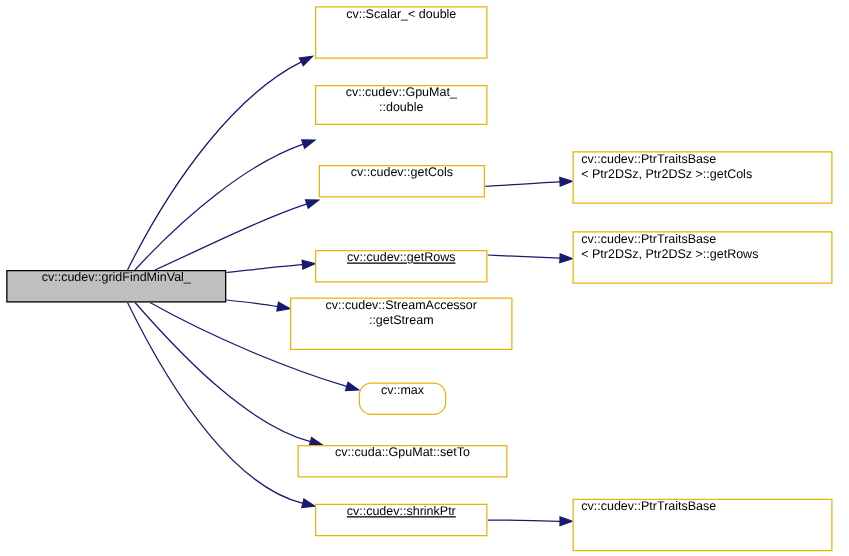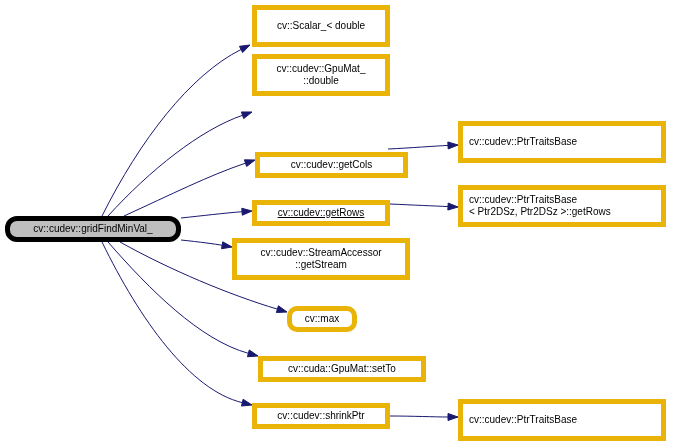--- a/index.html
+++ b/index.html
@@ -1,21 +1,21 @@
 <!DOCTYPE html>
 <html><head>
 <meta charset="utf-8">
 <style>
   html, body { margin:0; padding:0; background:#ffffff; }
   body { width:679px; height:445px; position:relative; overflow:hidden;
          font-family:"Liberation Sans", sans-serif; }
   svg#graph { position:absolute; left:0; top:0; }
-  .node { position:absolute; box-sizing:border-box; border:5px solid #eab308;
+  .node { position:absolute; box-sizing:border-box; border:1px solid #eab308;
           background:#ffffff; font-size:10px; color:#000000; line-height:12px;
-          display:flex; flex-direction:column; justify-content:center;
+          display:flex; flex-direction:column; 
           cursor:pointer; }
   .node.root { background:#bfbfbf; border-color:#000; cursor:default; }
   .node .l { display:block; white-space:nowrap; }
   .node.center .l { text-align:center; }
   .node.left .l { text-align:left; padding-left:6px; }
   .edge { fill:none; stroke:#191970; stroke-width:1; }
   .arrow { fill:#191970; stroke:#191970; }
 </style>
 </head>
 <body>
@@ -40,52 +40,53 @@
       <polygon points="252,405 241.45738265250236,406.05034254614475 243.10344186660978,399.246631127834" class="arrow" fill="#191970"></polygon>
       <path d="M388,149 C410,148 435,146 448.0094384164494,145.43437224276306" class="edge" stroke="#191970"></path>
       <polygon points="458,145 448.1614687014165,148.93106879700576 447.8574081314824,141.93767568852036" class="arrow" fill="#191970"></polygon>
       <path d="M390,204 C412,205 435,206 448.0094384164494,206.56562775723694" class="edge" stroke="#191970"></path>
       <polygon points="458,207 447.8574081314824,210.06232431147964 448.1614687014165,203.06893120299424" class="arrow" fill="#191970"></polygon>
       <path d="M390,416 C412,416 435,417 448,417" class="edge" stroke="#191970"></path>
       <polygon points="458,417 448,420.5 448,413.5" class="arrow" fill="#191970"></polygon>
     </g>
 </svg>
 
-<div class="node root center" id="n-root" style="left: 5px; top: 216px; width: 176px; height: 26px; border-radius: 12px;">
+<div class="node root center" id="n-root" style="left: 5px; top: 216px; width: 176px; height: 26px;">
   <span class="l">cv::cudev::gridFindMinVal_</span>
 </div>
 
 <div class="node center" id="n-scalar_all" style="left: 252px; top: 5px; width: 138px; height: 42px;">
   <span class="l">cv::Scalar_&lt; double</span>
 </div>
-<div class="node center" id="n-gpumat_create" style="left: 252px; top: 54px; width: 138px; height: 42px;">
+<div class="node center" id="n-gpumat_create" style="left: 252px; top: 68px; width: 138px; height: 32px;">
   <span class="l">cv::cudev::GpuMat_</span>
   <span class="l">::double</span>
 </div>
-<div class="node center" id="n-getcols" style="left: 255px; top: 152px; width: 153px; height: 26px;">
+<div class="node center" id="n-getcols" style="left: 255px; top: 132px; width: 133px; height: 26px;">
   <span class="l">cv::cudev::getCols</span>
 </div>
 <div class="node center" id="n-getrows" style="left: 252px; top: 200px; width: 138px; height: 26px; text-decoration: underline;">
   <span class="l">cv::cudev::getRows</span>
 </div>
 <div class="node center" id="n-getstream" style="left: 232px; top: 238px; width: 178px; height: 42px;">
   <span class="l">cv::cudev::StreamAccessor</span>
   <span class="l">::getStream</span>
 </div>
 <div class="node center" id="n-max" style="left: 287px; top: 306px; width: 70px; height: 26px; border-radius: 10px;">
   <span class="l">cv::max</span>
 </div>
-<div class="node center" id="n-setto" style="left: 238px; top: 356px; width: 168px; height: 26px; margin-left: 20px;">
+<div class="node center" id="n-setto" style="left: 238px; top: 356px; width: 168px; height: 26px;">
   <span class="l">cv::cuda::GpuMat::setTo</span>
 </div>
-<div class="node center" id="n-shrinkptr" style="left: 252px; top: 403px; width: 138px; height: 26px;">
+<div class="node center" id="n-shrinkptr" style="left: 252px; top: 403px; width: 138px; height: 26px; text-decoration: underline;">
   <span class="l">cv::cudev::shrinkPtr</span>
 </div>
 <div class="node left" id="n-traits_getcols" style="left: 458px; top: 121px; width: 208px; height: 42px;">
   <span class="l">cv::cudev::PtrTraitsBase</span>
+  <span class="l">&lt; Ptr2DSz, Ptr2DSz &gt;::getCols</span>
 </div>
 <div class="node left" id="n-traits_getrows" style="left: 458px; top: 185px; width: 208px; height: 42px;">
   <span class="l">cv::cudev::PtrTraitsBase</span>
   <span class="l">&lt; Ptr2DSz, Ptr2DSz &gt;::getRows</span>
 </div>
 <div class="node left" id="n-traits_shrinkptr" style="left: 458px; top: 399px; width: 208px; height: 42px;">
   <span class="l">cv::cudev::PtrTraitsBase</span>
 </div>
 
 </body></html>

